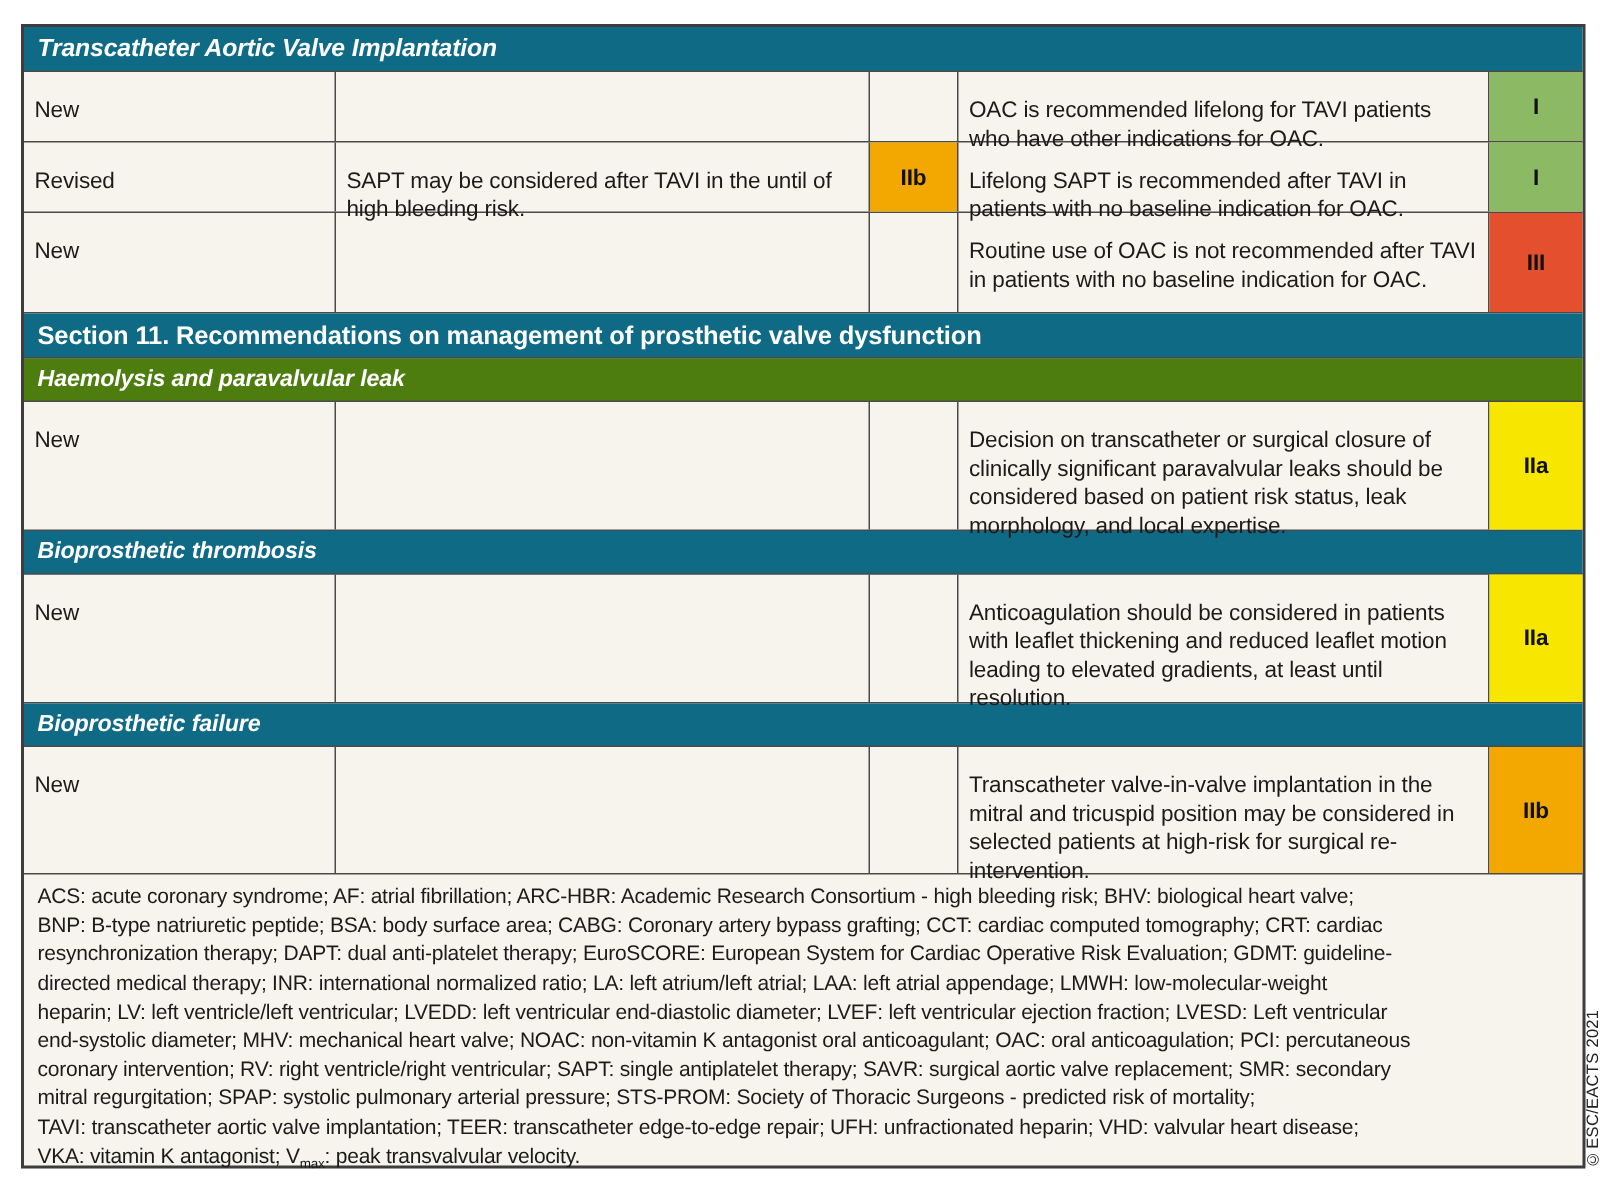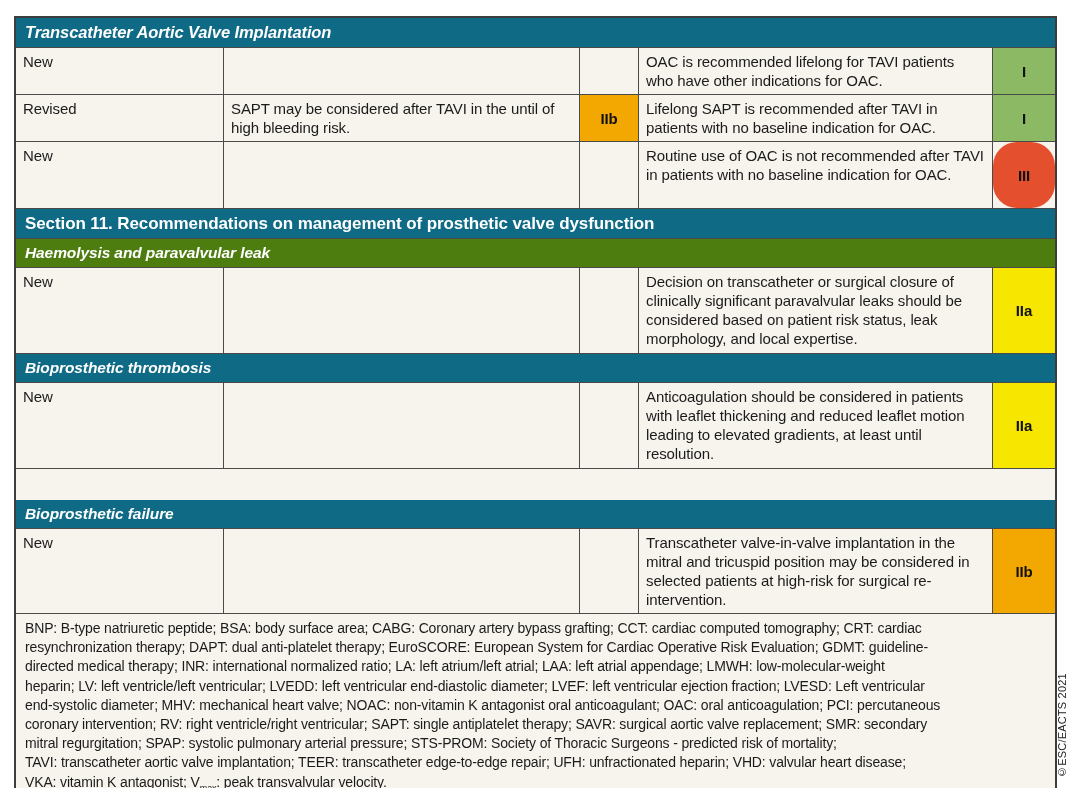--- a/index.html
+++ b/index.html
@@ -15,21 +15,21 @@
     display:flex;align-items:center;padding-left:9px;color:#ffffff;
     box-sizing:border-box;border-bottom:1px solid #4a4a4a;
   }
   .band-title{height:30px;font-size:16.5px;font-weight:bold;font-style:italic;letter-spacing:-0.1px;}
   .band-section{height:30px;font-size:17px;font-weight:bold;letter-spacing:-0.1px;}
   .band-sub{height:29px;font-size:15.5px;font-weight:bold;font-style:italic;letter-spacing:-0.1px;}
   .row{display:flex;box-sizing:border-box;border-bottom:1px solid #4a4a4a;}
   .h47{height:47px}.h67{height:67px}.h86{height:86px}.h85{height:85px}
   .cell{
     box-sizing:border-box;border-right:1px solid #4a4a4a;
-    padding:4px 7px;font-size:15px;line-height:19px;letter-spacing:-0.1px;
+    padding:16px 7px;font-size:15px;line-height:19px;letter-spacing:-0.1px;
   }
   .c1{width:208px}
   .c2{width:356px}
   .c3{width:59px;padding:0}
   .c4{width:354px}
   .c5{width:62px;border-right:none;padding:0}
   .badge{
     display:flex;align-items:center;justify-content:center;
     width:100%;height:100%;font-weight:bold;font-size:15px;color:#111111;
   }
@@ -80,21 +80,21 @@
     </div>
 
     <div class="row h67">
       <div class="cell c1">New</div>
       <div class="cell c2"></div>
       <div class="cell c3">
         <div class="badge"></div>
       </div>
       <div class="cell c4">Routine use of OAC is not recommended after TAVI in patients with no baseline indication for OAC.</div>
       <div class="cell c5">
-        <div class="badge" style="background: rgb(228, 80, 46); border-radius: 24px;">III</div>
+        <div class="badge" style="background: rgb(228, 80, 46);">III</div>
       </div>
     </div>
 
     <div class="band band-section" style="background: rgb(14, 106, 133);">
       <span>Section 11. Recommendations on management of prosthetic valve dysfunction</span>
     </div>
 
     <div class="band band-sub" style="background: #4d7c0f;">
       <span>Haemolysis and paravalvular leak</span>
     </div>
@@ -120,37 +120,38 @@
       <div class="cell c2"></div>
       <div class="cell c3">
         <div class="badge"></div>
       </div>
       <div class="cell c4">Anticoagulation should be considered in patients with leaflet thickening and reduced leaflet motion leading to elevated gradients, at least until resolution.</div>
       <div class="cell c5">
         <div class="badge" style="background: rgb(247, 230, 0);">IIa</div>
       </div>
     </div>
 
-    <div class="band band-sub" style="background: rgb(14, 106, 133); margin-top: 31px;">
+    <div class="band band-sub" style="background: rgb(14, 106, 133);">
       <span>Bioprosthetic failure</span>
     </div>
 
     <div class="row h85">
       <div class="cell c1">New</div>
       <div class="cell c2"></div>
       <div class="cell c3">
         <div class="badge"></div>
       </div>
       <div class="cell c4">Transcatheter valve-in-valve implantation in the mitral and tricuspid position may be considered in selected patients at high-risk for surgical re-intervention.</div>
       <div class="cell c5">
         <div class="badge" style="background: rgb(242, 168, 0);">IIb</div>
       </div>
     </div>
 
     <div class="footer">
+      <div class="fline">ACS: acute coronary syndrome; AF: atrial fibrillation; ARC-HBR: Academic Research Consortium - high bleeding risk; BHV: biological heart valve;</div>
       <div class="fline">BNP: B-type natriuretic peptide; BSA: body surface area; CABG: Coronary artery bypass grafting; CCT: cardiac computed tomography; CRT: cardiac</div>
       <div class="fline">resynchronization therapy; DAPT: dual anti-platelet therapy; EuroSCORE: European System for Cardiac Operative Risk Evaluation; GDMT: guideline-</div>
       <div class="fline">directed medical therapy; INR: international normalized ratio; LA: left atrium/left atrial; LAA: left atrial appendage; LMWH: low-molecular-weight</div>
       <div class="fline">heparin; LV: left ventricle/left ventricular; LVEDD: left ventricular end-diastolic diameter; LVEF: left ventricular ejection fraction; LVESD: Left ventricular</div>
       <div class="fline">end-systolic diameter; MHV: mechanical heart valve; NOAC: non-vitamin K antagonist oral anticoagulant; OAC: oral anticoagulation; PCI: percutaneous</div>
       <div class="fline">coronary intervention; RV: right ventricle/right ventricular; SAPT: single antiplatelet therapy; SAVR: surgical aortic valve replacement; SMR: secondary</div>
       <div class="fline">mitral regurgitation; SPAP: systolic pulmonary arterial pressure; STS-PROM: Society of Thoracic Surgeons - predicted risk of mortality;</div>
       <div class="fline">TAVI: transcatheter aortic valve implantation; TEER: transcatheter edge-to-edge repair; UFH: unfractionated heparin; VHD: valvular heart disease;</div>
       <div class="fline"><span>VKA: vitamin K antagonist; V</span><sub>max</sub><span>: peak transvalvular velocity.</span></div>
     </div>

